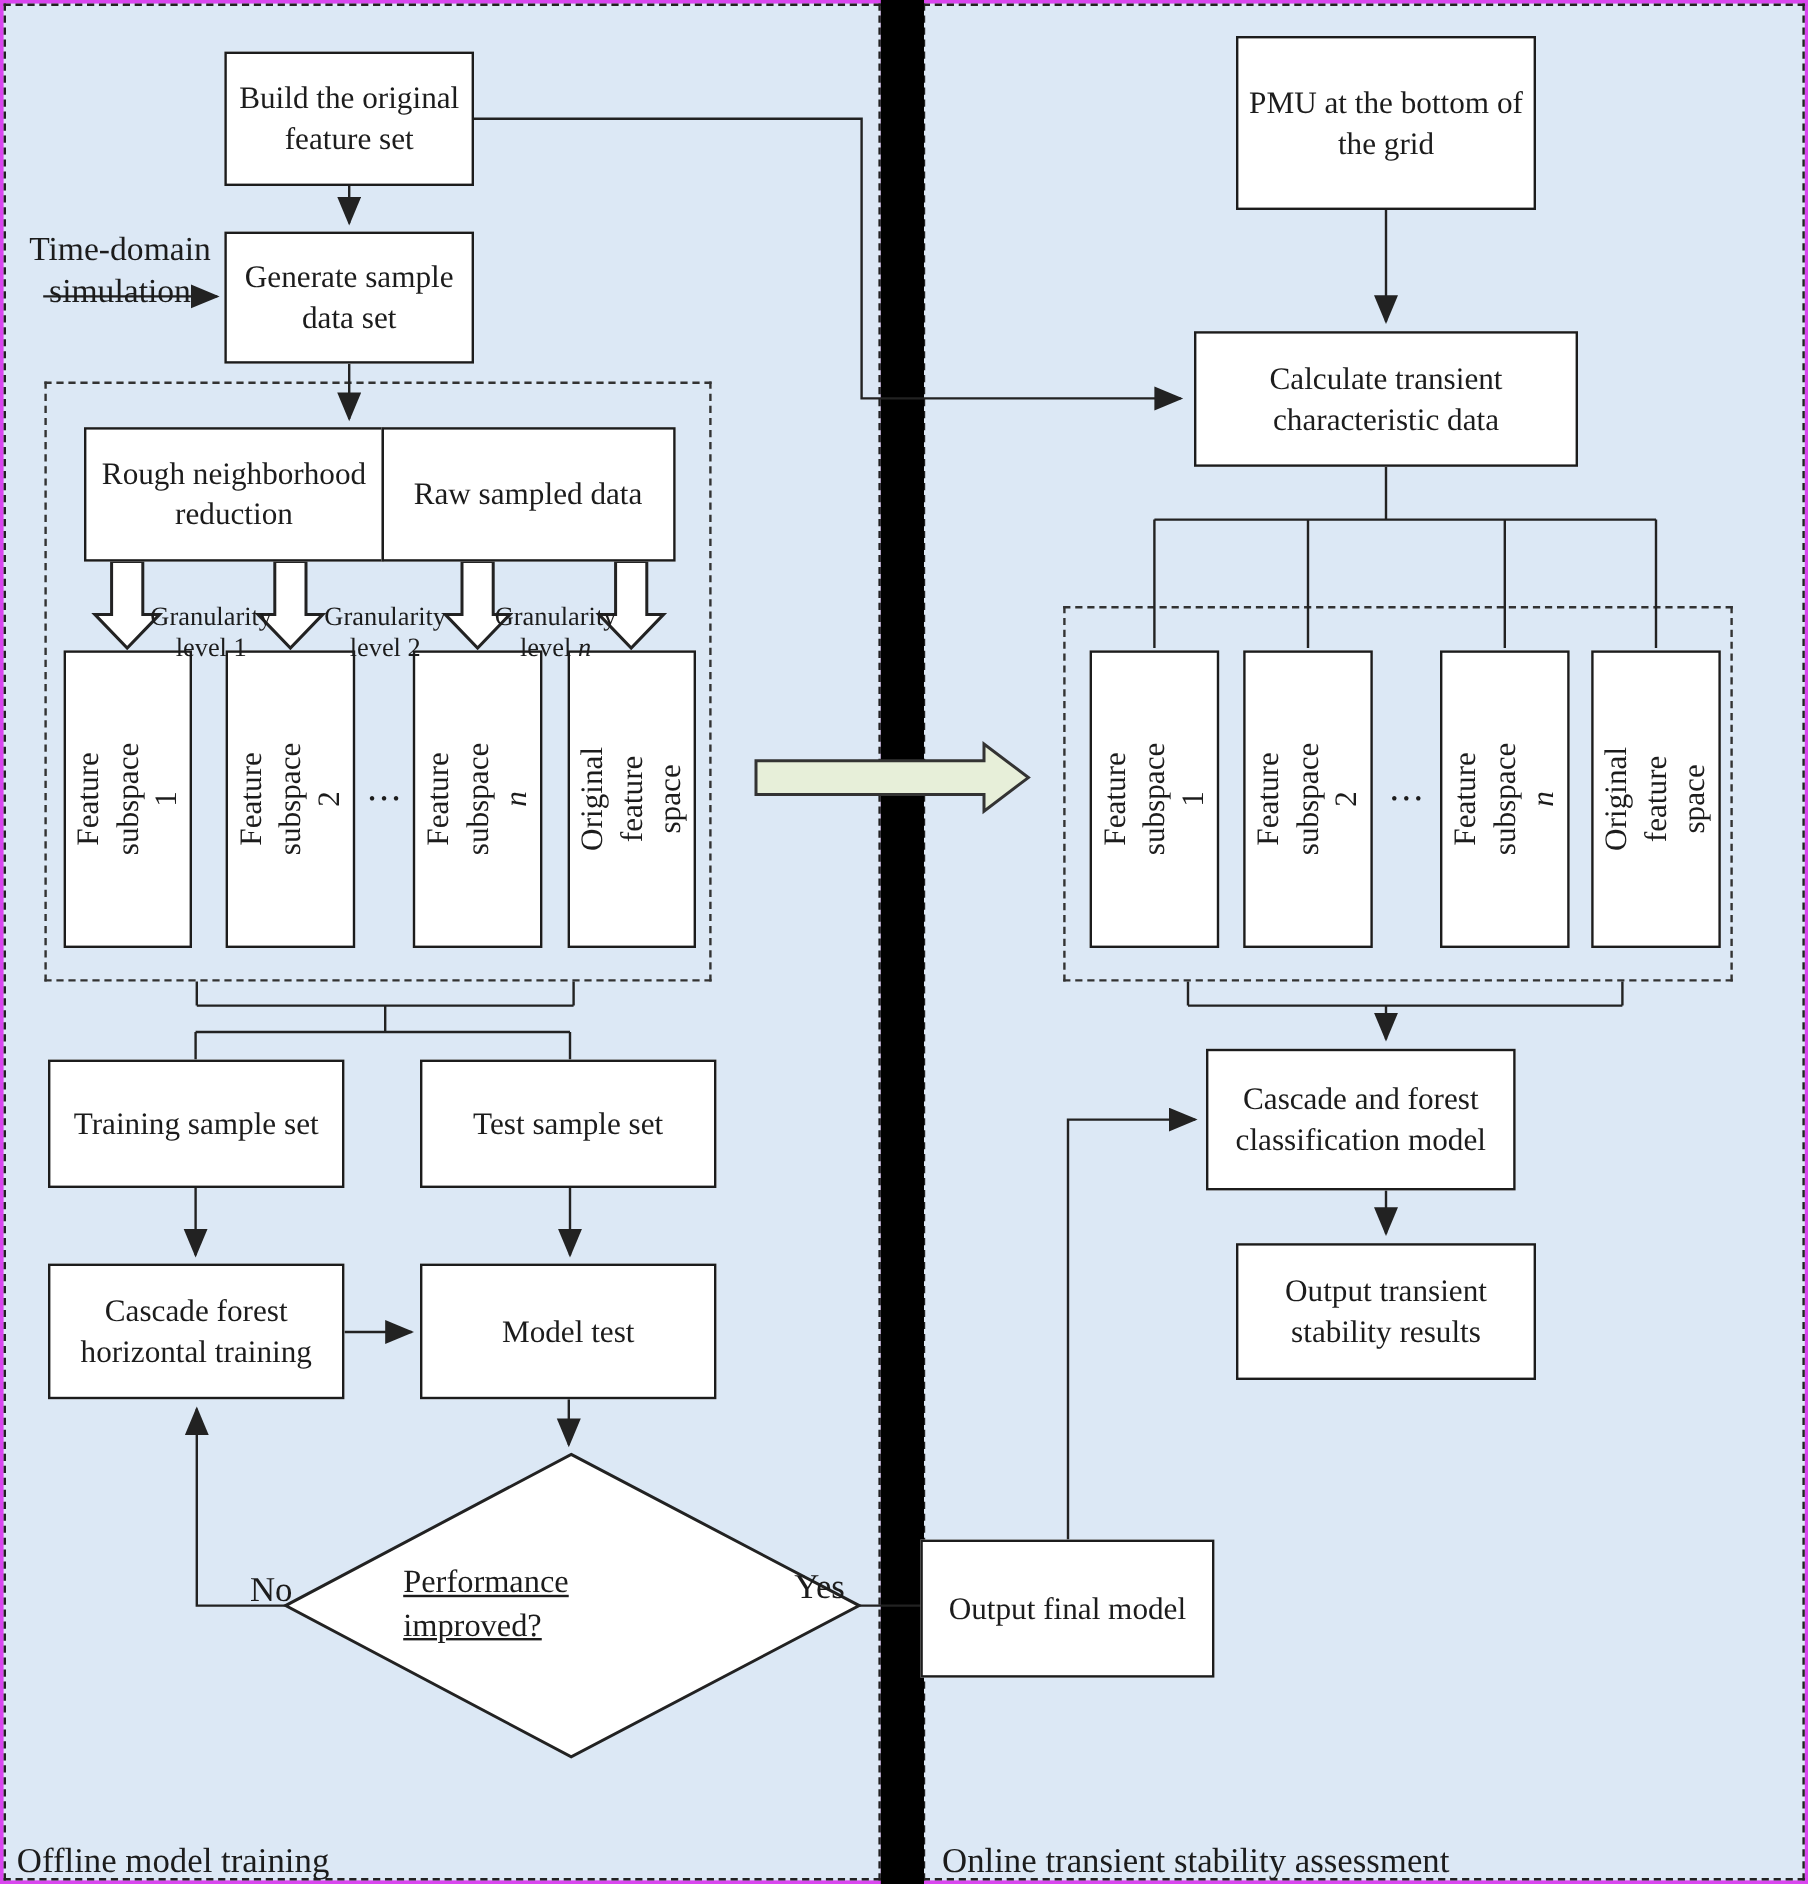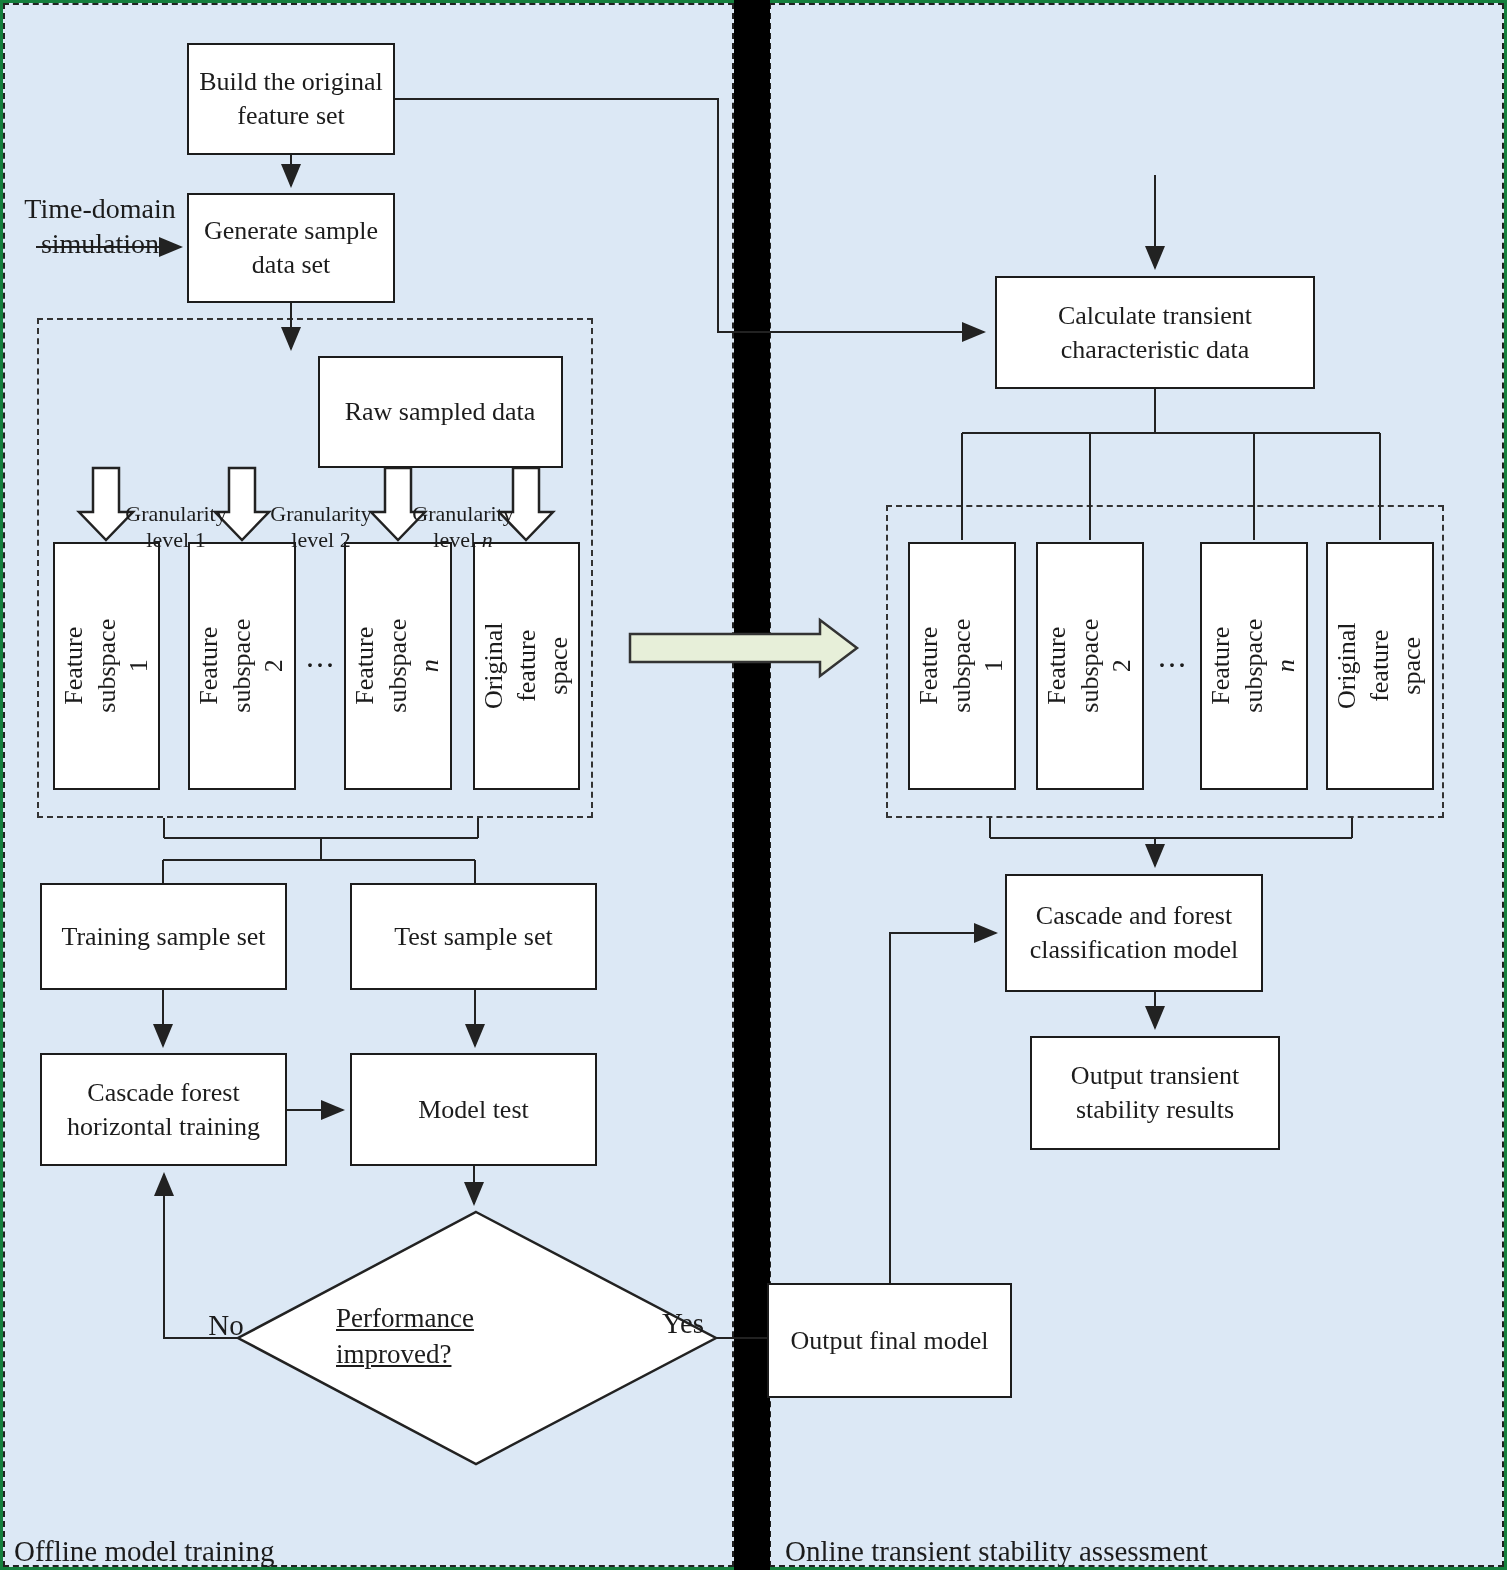--- a/index.html
+++ b/index.html
@@ -1,17 +1,17 @@
 <!DOCTYPE html>
 <html><head>
 <meta charset="utf-8">
 <style>
   html,body{margin:0;padding:0;background:#9aa4ad;}
   #stage{
-    position:relative;width:1507px;height:1570px;background:#15803d;
+    position:relative;width:1507px;height:1570px;background:#d946ef;
     font-family:"Liberation Serif","DejaVu Serif",serif;color:#1c1c1c;overflow:hidden;
   }
   .panel{position:absolute;border:2px dashed #222;box-sizing:border-box;background:#dce8f5;}
   #panel-left{left:3px;top:3px;width:731px;height:1564px;}
   #panel-right{left:769px;top:3px;width:735px;height:1564px;}
   #divider{position:absolute;left:734px;top:0;width:36px;height:1570px;background:#000;z-index:3;}
   #wires{position:absolute;left:0;top:0;width:1507px;height:1570px;z-index:4;pointer-events:none;}
   .dashed-group{position:absolute;border:2px dashed #333;box-sizing:border-box;z-index:2;}
   .box{
     position:absolute;background:#fff;border:2.5px solid #1c1c1c;box-sizing:border-box;
@@ -81,20 +81,23 @@
   <div class="box" style="left:187px;top:43px;width:208px;height:112px;">
     <span>Build the original feature set</span>
   </div>
 
   <div class="label side-label" style="left:5px;top:162px;">Time-domain simulation</div>
 
   <div class="box" style="left:187px;top:193px;width:208px;height:110px;">
     <span>Generate sample data set</span>
   </div>
 
+  <div class="box" style="left:70px;top:356px;width:250px;height:112px;">
+    <span>Rough neighborhood reduction</span>
+  </div>
   <div class="box" style="left:317.5px;top:356px;width:245px;height:112px;">
     <span>Raw sampled data</span>
   </div>
 
   <div class="label gran" style="left:111px;top:472px;">
     <div>Granularity</div>
     <div><span>level </span><span>1</span></div>
   </div>
   <div class="label gran" style="left:256px;top:472px;">
     <div>Granularity</div>
@@ -147,20 +150,23 @@
 
   <div class="diamond-text" style="left:336px;top:1300px;">
     <div>Performance</div>
     <div>improved?</div>
   </div>
   <div class="label yn" style="left:196px;top:1280px;width:60px;">No</div>
   <div class="label yn" style="left:648px;top:1278px;width:70px;">Yes</div>
 
   <div class="label caption" style="left:14px;top:1506px;width:500px;">Offline model training</div>
 
+  <div class="box" style="left:1030px;top:30px;width:250px;height:145px;">
+    <span>PMU at the bottom of the grid</span>
+  </div>
 
   <div class="box" style="left:995px;top:276px;width:320px;height:113px;">
     <span>Calculate transient characteristic data</span>
   </div>
 
   <div class="box vbox" style="left:908px;top:542px;width:108px;height:248px;">
     <div class="vtext">
       <div>Feature</div>
       <div><span>subspace 1</span><span class="it"></span></div>
     </div>

